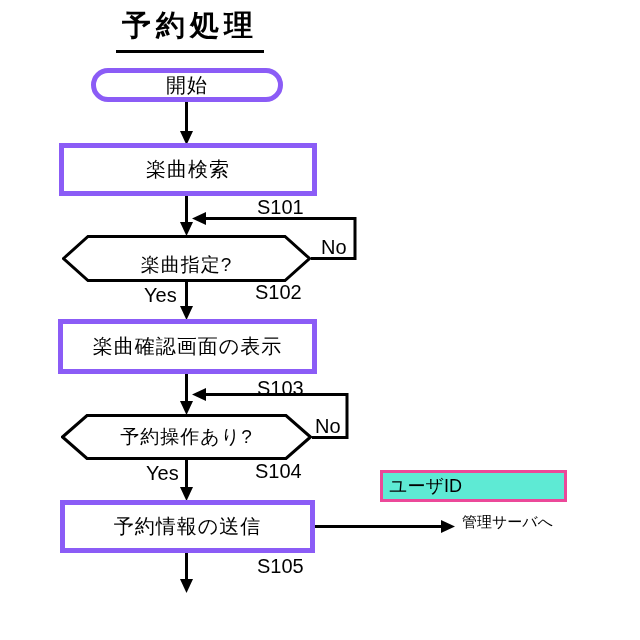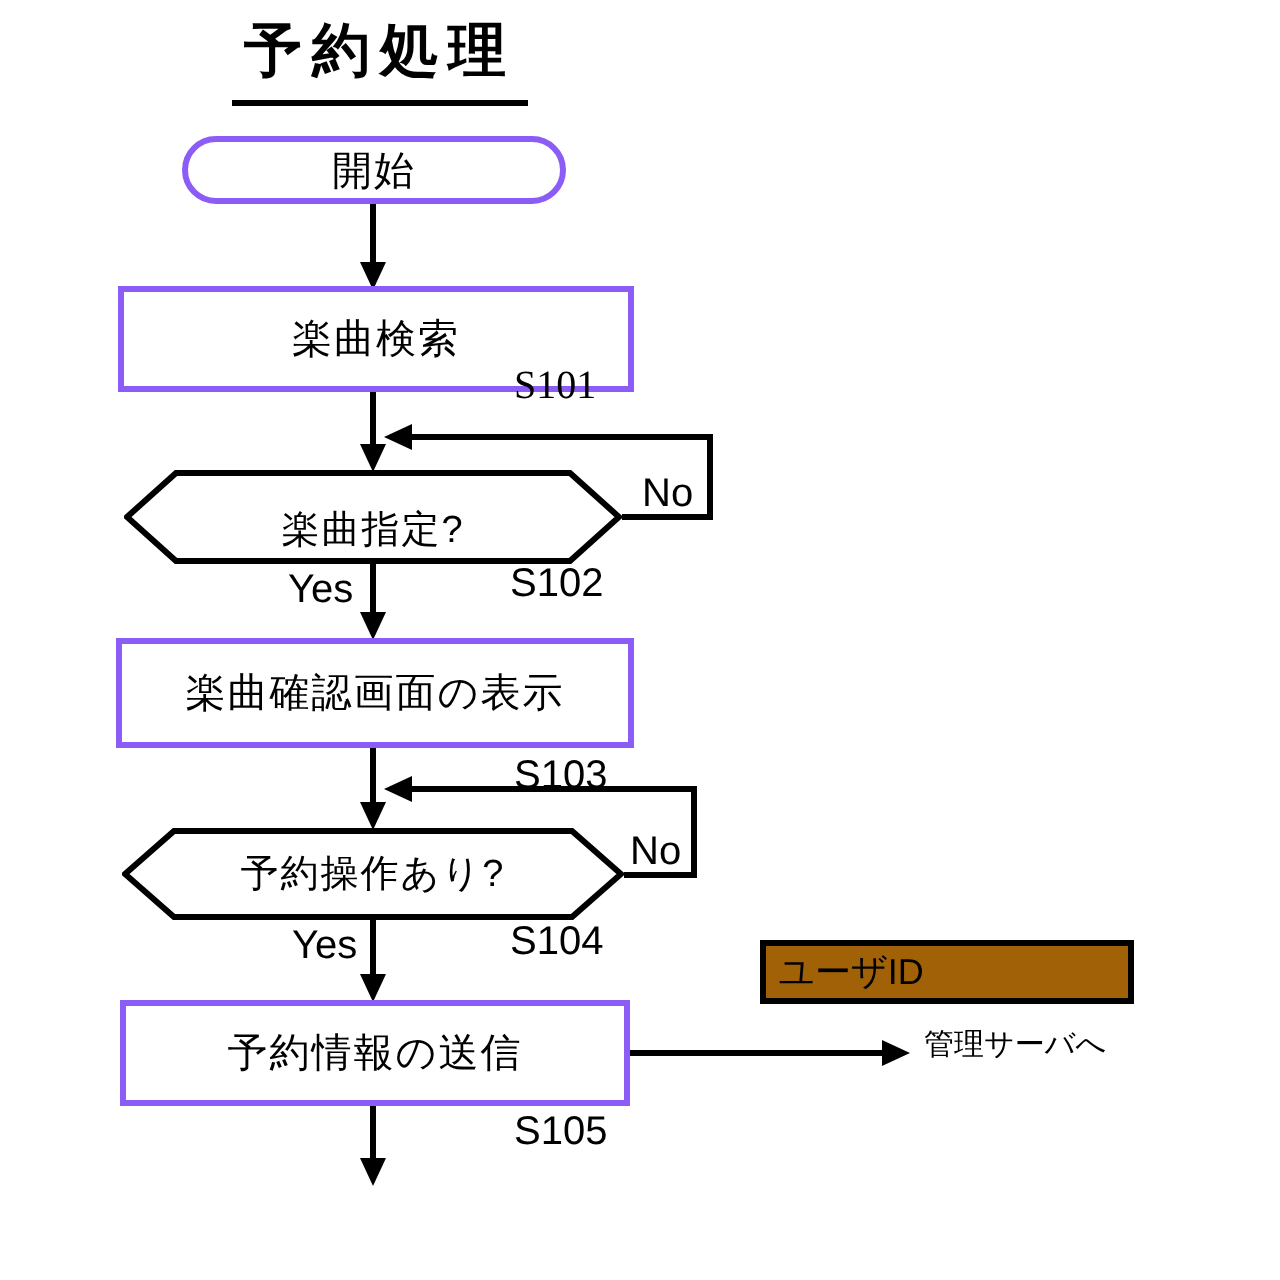--- a/index.html
+++ b/index.html
@@ -11,21 +11,21 @@
   .title{
     position:absolute;left:116px;top:6px;
     font-size:29px;font-weight:bold;letter-spacing:5px;
     border-bottom:3px solid #000;padding:0 6px 4px 6px;white-space:nowrap;
   }
   .wires{position:absolute;left:0;top:0;z-index:1;}
   .wires line,.wires polyline{stroke:#000;stroke-width:3;fill:none;}
   .wires polygon{fill:#000;stroke:none;}
   .node{
     position:absolute;z-index:2;box-sizing:border-box;
-    border:3px solid #8b5cf6;background:#fff;
+    border:5px solid #8b5cf6;background:#fff;
     display:flex;align-items:center;justify-content:center;
     font-size:20px;letter-spacing:1px;white-space:nowrap;
   }
   .pill{border-radius:17px;}
   .n-start{left:91px;top:68px;width:192px;height:34px;}
   .n-search{left:59px;top:143px;width:258px;height:53px;}
   .n-confirm{left:58px;top:319px;width:259px;height:55px;align-items:center;}
   .n-send{left:60px;top:500px;width:255px;height:53px;}
   .n-end{left:90px;top:592px;width:193px;height:33px;}
   .hex{
@@ -33,33 +33,33 @@
   }
   .n-dec1{left:62px;top:235px;width:249px;height:59px;text-align:center;}
   .n-dec2{left:61px;top:414px;width:251px;height:46px;}
   .hex svg{position:absolute;left:0;top:0;display:block;}
   .hex polygon{fill:#fff;stroke:#000;stroke-width:3;}
   .hex .hex-label{
     position:absolute;inset:0;display:flex;align-items:center;justify-content:center;
     font-size:19px;letter-spacing:1px;z-index:3;white-space:nowrap;
   }
   .lbl{position:absolute;z-index:2;font-size:20px;line-height:1;white-space:nowrap;}
-  .lbl-s101{left:257px;top:183px;font-family:Liberation Serif, serif;}
+  .lbl-s101{left:257px;top:197px;}
   .lbl-s102{left:255px;top:282px;}
   .lbl-s103{left:257px;top:378px;}
   .lbl-s104{left:255px;top:461px;}
   .lbl-s105{left:257px;top:556px;}
   .lbl-yes1{left:144px;top:285px;}
   .lbl-yes2{left:146px;top:463px;}
   .lbl-no1{left:321px;top:237px;}
   .lbl-no2{left:315px;top:416px;}
   .side-title{position:absolute;left:383px;top:444px;font-size:18px;z-index:2;white-space:nowrap;}
   .side-table{
     position:absolute;left:380px;top:470px;width:187px;height:32px;z-index:2;
-    box-sizing:border-box;border:3px solid #000000;background:#a16207;display:flex;
+    box-sizing:border-box;border:3px solid #ec4899;background:#5eead4;display:flex;
   }
   .side-table .cell{
     box-sizing:border-box;display:flex;align-items:center;justify-content:center;
     font-size:18px;height:100%;white-space:nowrap;
   }
   .cell-user{width:85px;}
   .cell-song{width:96px;border-left:3px solid #000;}
   .server-label{position:absolute;left:462px;top:513px;font-size:15px;z-index:2;white-space:nowrap;}
 </style>
 </head>

